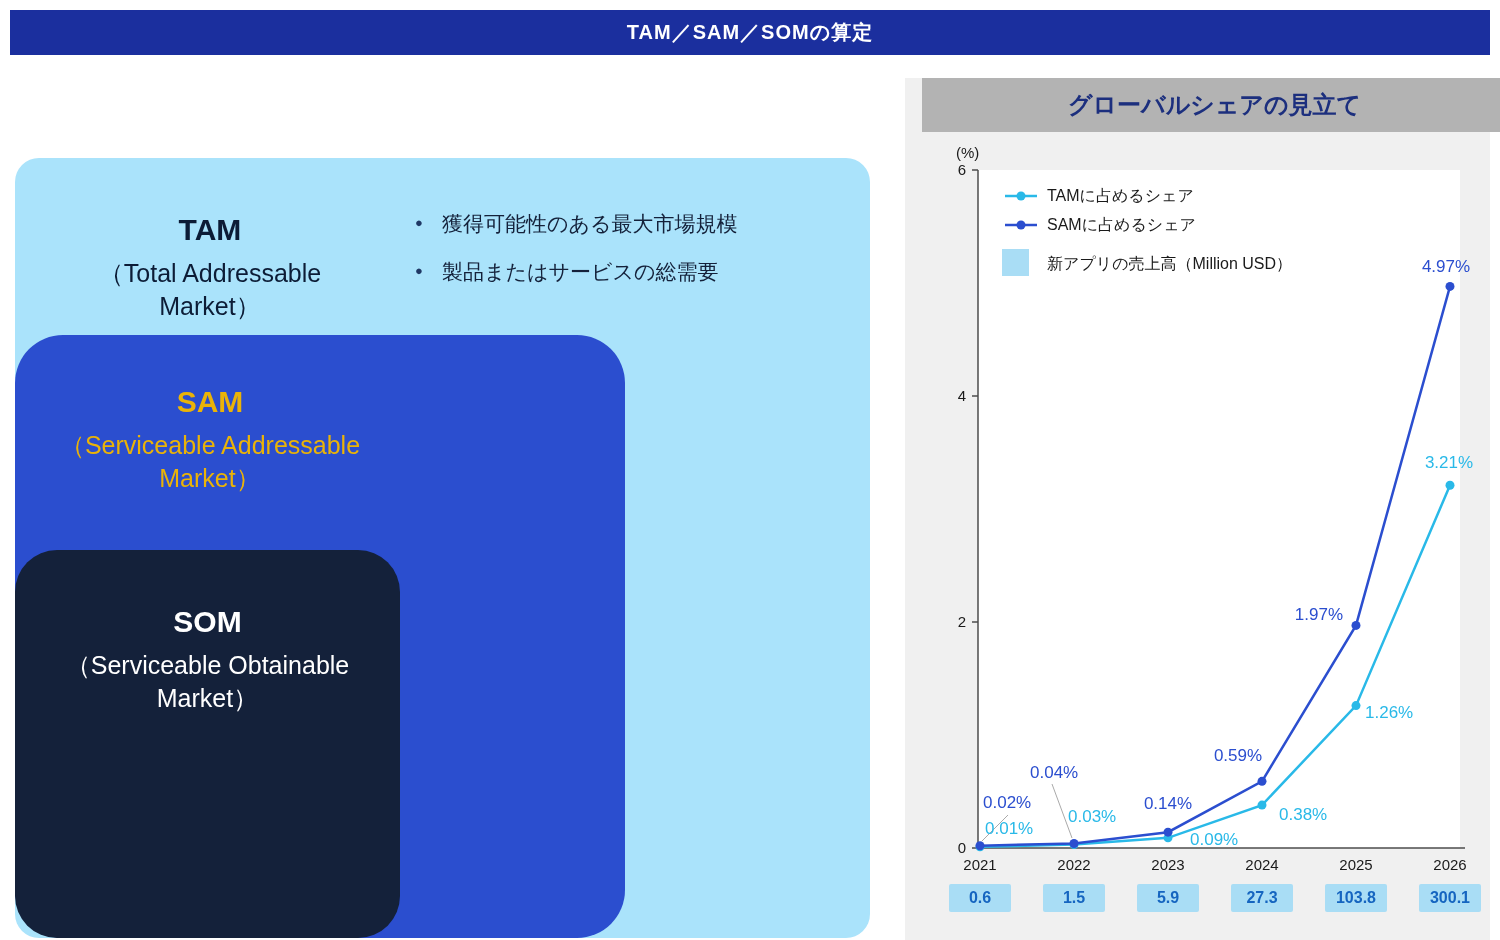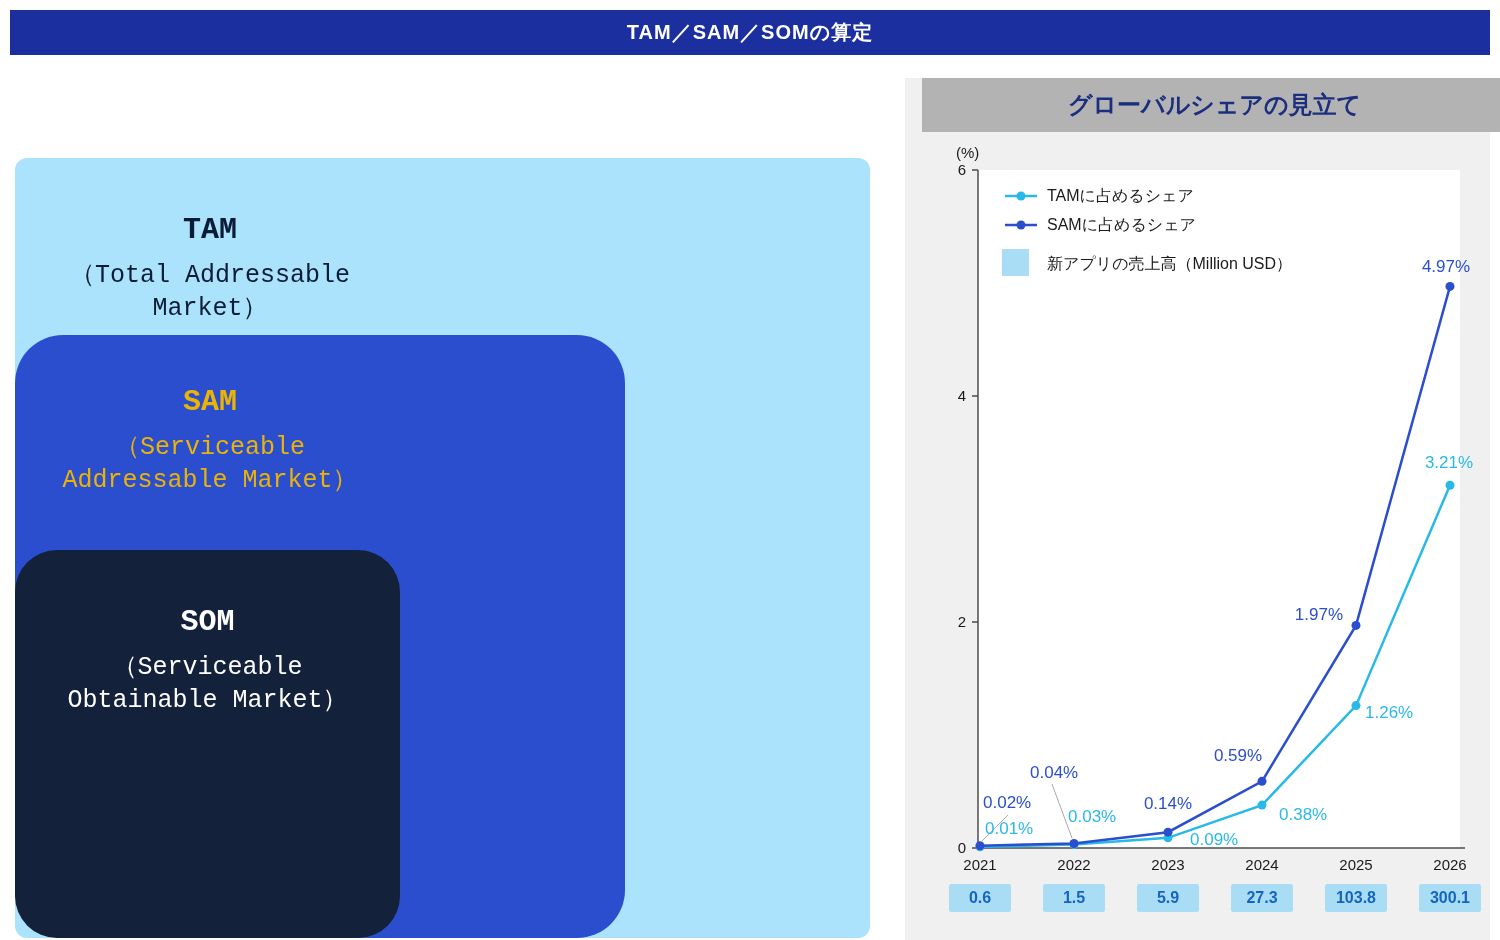--- a/index.html
+++ b/index.html
@@ -22,21 +22,21 @@
   .panel-header {
     position:absolute; height:54px; background:#b3b3b3;
     display:flex; align-items:center; justify-content:center;
     font-size:24px; font-weight:bold; color:#1c2f7e;
   }
   .left-header { left:10px; top:78px; width:862px; }
 
   
   .tam-box {
     position:absolute; left:15px; top:158px; width:855px; height:780px;
-    background:#aae3fb; border-radius:12px;font-family:Liberation Mono, monospace;
+    background:#aae3fb; border-radius:24px;
   }
   .sam-box {
     position:absolute; left:0; top:177px; width:610px; height:603px;
     background:#2b4ecf; border-radius:48px;
   }
   .som-box {
     position:absolute; left:0; top:215px; width:385px; height:388px;
     background:#14213a; border-radius:42px;
   }
   .box-head { position:absolute; text-align:center; }
@@ -75,20 +75,24 @@
   <header class="banner">
     <span class="title">TAM／SAM／SOMの算定</span>
   </header>
 
 
   <section class="tam-box">
     <div class="box-head tam-head">
       <div class="box-title">TAM</div>
       <div class="box-sub">（Total Addressable Market）</div>
     </div>
+    <ul class="bullets tam-bullets">
+      <li>獲得可能性のある最大市場規模</li>
+      <li>製品またはサービスの総需要</li>
+    </ul>
 
     <section class="sam-box">
       <div class="box-head sam-head">
         <div class="box-title">SAM</div>
         <div class="box-sub">（Serviceable Addressable Market）</div>
       </div>
       <ul class="bullets sam-bullets">
       </ul>
 
       <section class="som-box">

